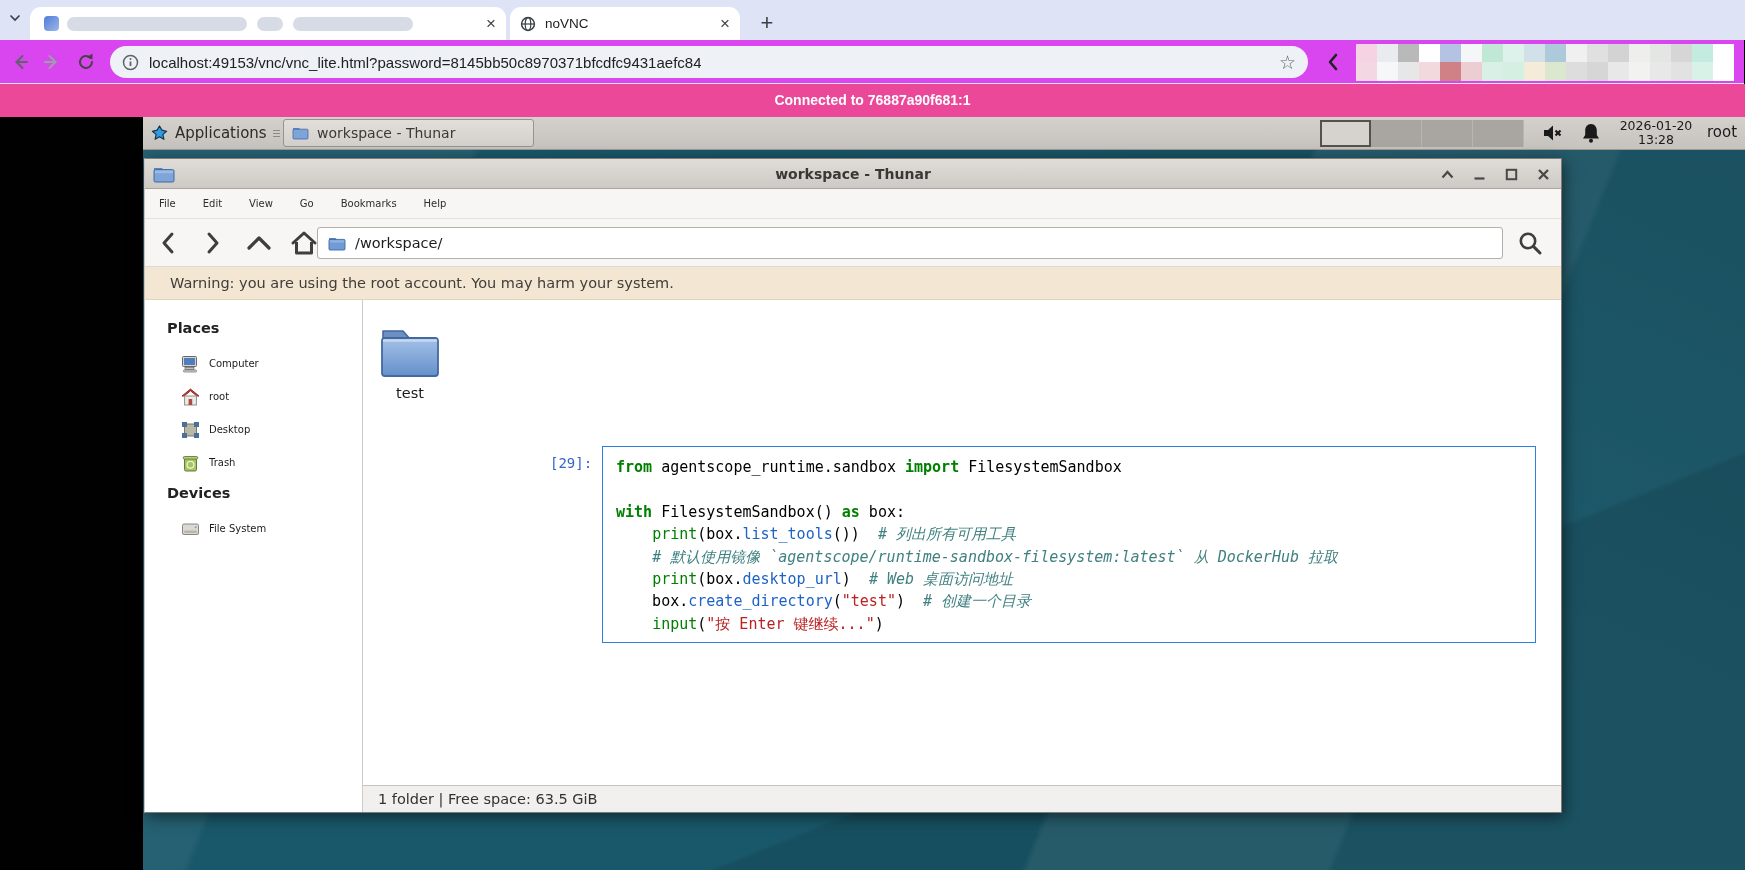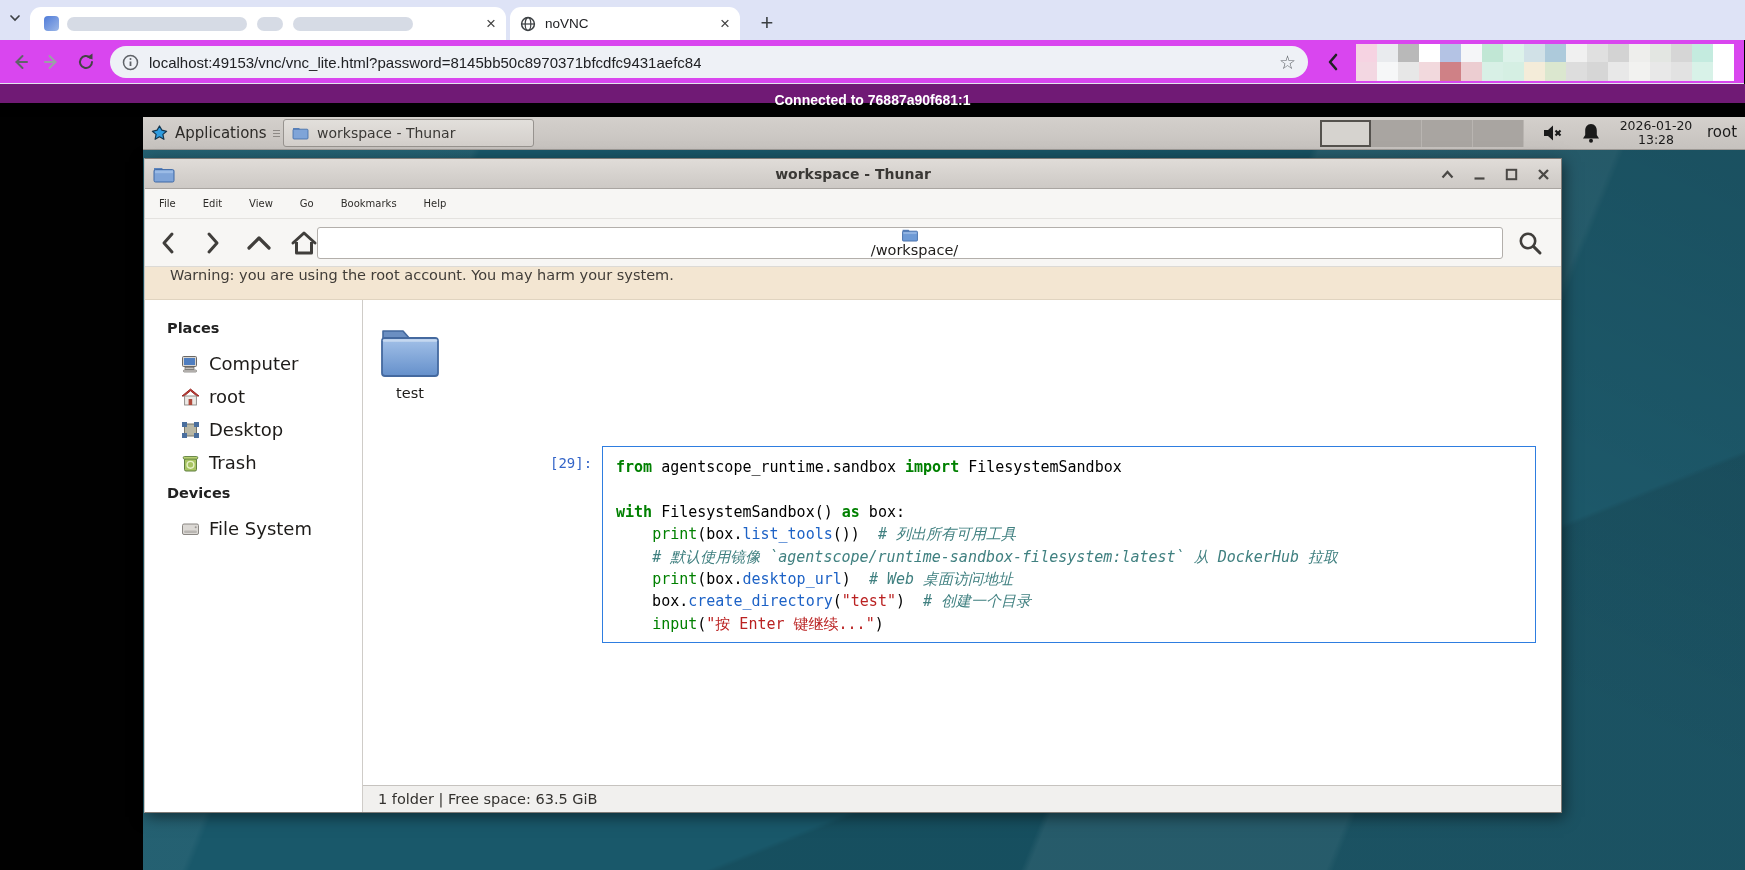--- a/index.html
+++ b/index.html
@@ -21,21 +21,21 @@
 
   .btoolbar { position:absolute; top:40px; left:0; right:1px; height:44px; background:#d946ef; border-bottom:1px solid #e3e6ee; font-family:"Liberation Sans",sans-serif; }
   .navbtn { position:absolute; top:8px; width:28px; height:28px; display:flex; align-items:center; justify-content:center; }
   .url-pill { position:absolute; left:110px; top:6px; width:1198px; height:32px; background:#eef1f6; border-radius:16px; display:flex; align-items:center; padding:0 12px 0 12px; }
   .url-text { color:#202124; font-size:15px; margin-left:10px; white-space:nowrap; overflow:hidden; }
   .star { margin-left:auto; font-size:19px; color:#5f6368; }
   .ext-chevron { position:absolute; left:1326px; top:12px; }
   .extrow { position:absolute; left:1356px; top:4px; height:37px; display:flex; }
   .extblock { width:21px; height:37px; }
 
-  .vnc-banner { position:absolute; top:84px; left:0; right:0; height:19px; background:#701a75; color:#fff; text-align:center; font-weight:bold; font-size:14px; line-height:32px; font-family:"Liberation Sans",sans-serif; }
+  .vnc-banner { position:absolute; top:84px; left:0; right:0; height:33px; background:#ec4899; color:#fff; text-align:center; font-weight:bold; font-size:14px; line-height:32px; font-family:"Liberation Sans",sans-serif; }
 
   
   .blackbar { position:absolute; top:117px; left:0; width:143px; bottom:0; background:#010101; }
   .desktop { position:absolute; top:117px; left:143px; width:1602px; bottom:0;
     background:
       linear-gradient(205deg, rgba(0,0,0,0.12), rgba(0,0,0,0) 45%),
       linear-gradient(112deg, rgba(255,255,255,0.05) 18%, rgba(255,255,255,0) 18.4% 62%, rgba(255,255,255,0.07) 62.4% 78%, rgba(255,255,255,0.02) 78.4%),
       linear-gradient(158deg, rgba(0,0,0,0) 70%, rgba(0,0,0,0.10) 70.4%),
       #19586a; }
 
@@ -59,32 +59,32 @@
   .titlebar { height:30px; background:linear-gradient(#e0dcd8,#cdc9c5); border-bottom:1px solid #a9a5a1; display:flex; align-items:center; position:relative; padding:0 8px; }
   .title-text { position:absolute; left:0; right:0; text-align:center; font-weight:bold; font-size:14px; color:#3a3835; }
   .win-controls { position:absolute; right:10px; top:0; height:30px; display:flex; align-items:center; gap:16px; }
   .wc { width:16px; height:16px; display:flex; align-items:center; justify-content:center; }
 
   .menubar { height:30px; background:#f7f6f4; border-bottom:1px solid #e4e2df; display:flex; align-items:center; padding-left:14px; gap:27px; }
   .menu-item { font-size:10px; color:#2f2d2a; }
 
   .ftoolbar { height:48px; background:#f7f6f4; border-bottom:1px solid #dcdad6; position:relative; }
   .fnav { position:absolute; top:10px; width:30px; height:28px; display:flex; align-items:center; justify-content:center; }
-  .pathentry { position:absolute; left:172px; top:8px; width:1186px; height:32px; background:#fff; border:1px solid #b3afab; border-radius:3px; display:flex; align-items:center; padding:0 10px;flex-direction:column; }
+  .pathentry { position:absolute; left:172px; top:8px; width:1186px; height:32px; background:#fff; border:1px solid #b3afab; border-radius:3px; display:flex; align-items:center; padding:0 10px; }
   .path-text { font-size:14.5px; color:#1e1c1a; margin-left:9px; }
   .search-btn { position:absolute; left:1368px; top:8px; width:34px; height:32px; display:flex; align-items:center; justify-content:center; }
 
-  .warnbar { height:33px; background:#f3e6d2; border-bottom:1px solid #e0d4c0; display:flex; align-items:flex-start; padding-left:25px; }
+  .warnbar { height:33px; background:#f3e6d2; border-bottom:1px solid #e0d4c0; display:flex; align-items:center; padding-left:25px; }
   .warn-text { font-size:14.5px; color:#413d38; }
 
   .content { flex:1; display:flex; min-height:0;justify-content:flex-end; }
   .sidebar { width:218px; background:#fff; border-right:1px solid #cfccc8; padding-top:14px; }
   .side-header { font-weight:bold; font-size:14.5px; color:#222; padding-left:22px; height:33px; line-height:28px; }
   .side-item { display:flex; align-items:center; height:33px; padding-left:36px; gap:9px; }
-  .side-label { font-size:18px; color:#1d1b19; }
+  .side-label { font-size:10px; color:#1d1b19; }
 
   .mainpane { flex:1; display:flex; flex-direction:column; min-width:0; }
   .files { flex:1; position:relative; background:#fff; }
   .file-item { position:absolute; left:10px; top:27px; width:74px; display:flex; flex-direction:column; align-items:center; }
   .file-label { font-size:14.5px; color:#1d1b19; margin-top:6px; }
 
   .statusbar { height:27px; background:#f1f0ee; border-top:1px solid #c6c3bf; display:flex; align-items:center; padding-left:15px; }
   .status-text { font-size:14.5px; color:#34322f; }
 
   

